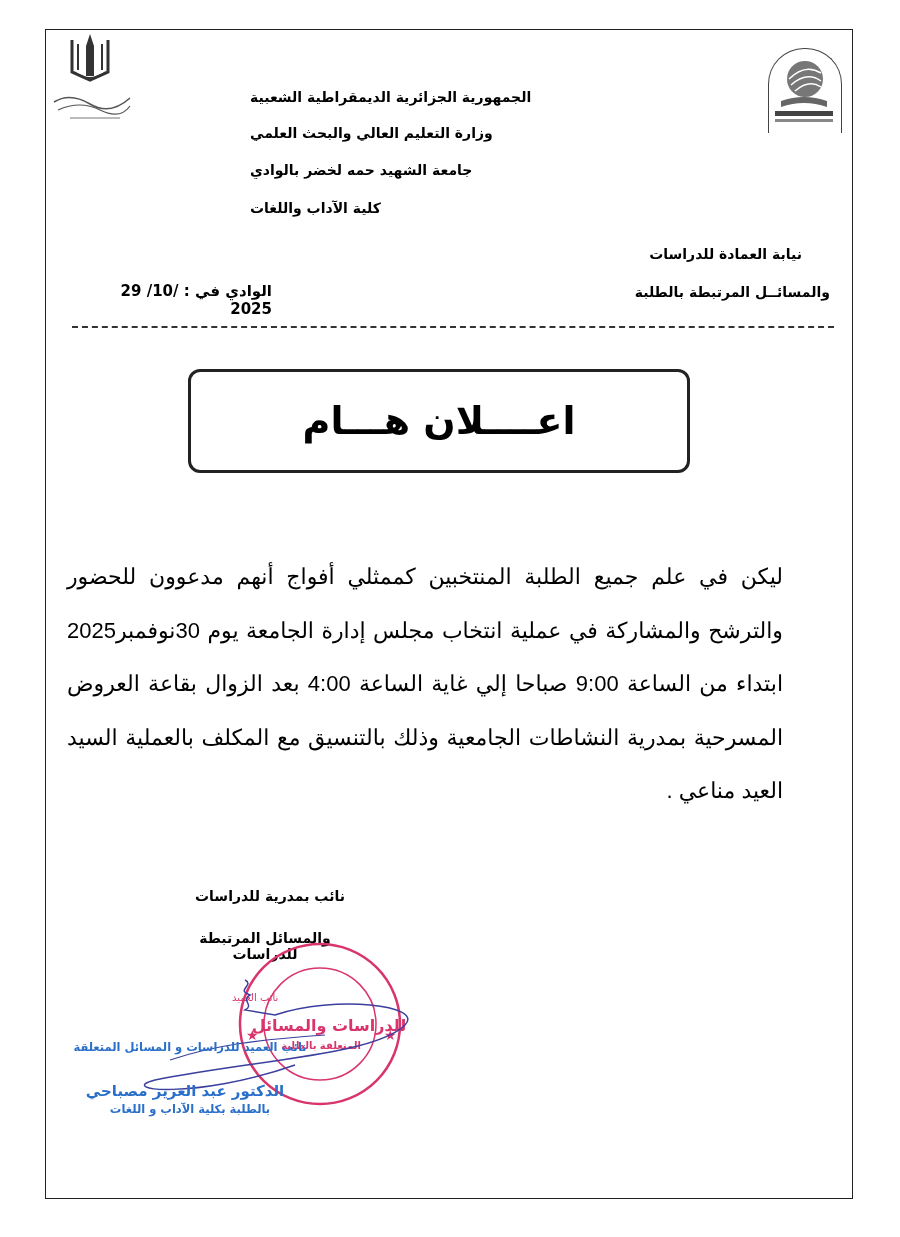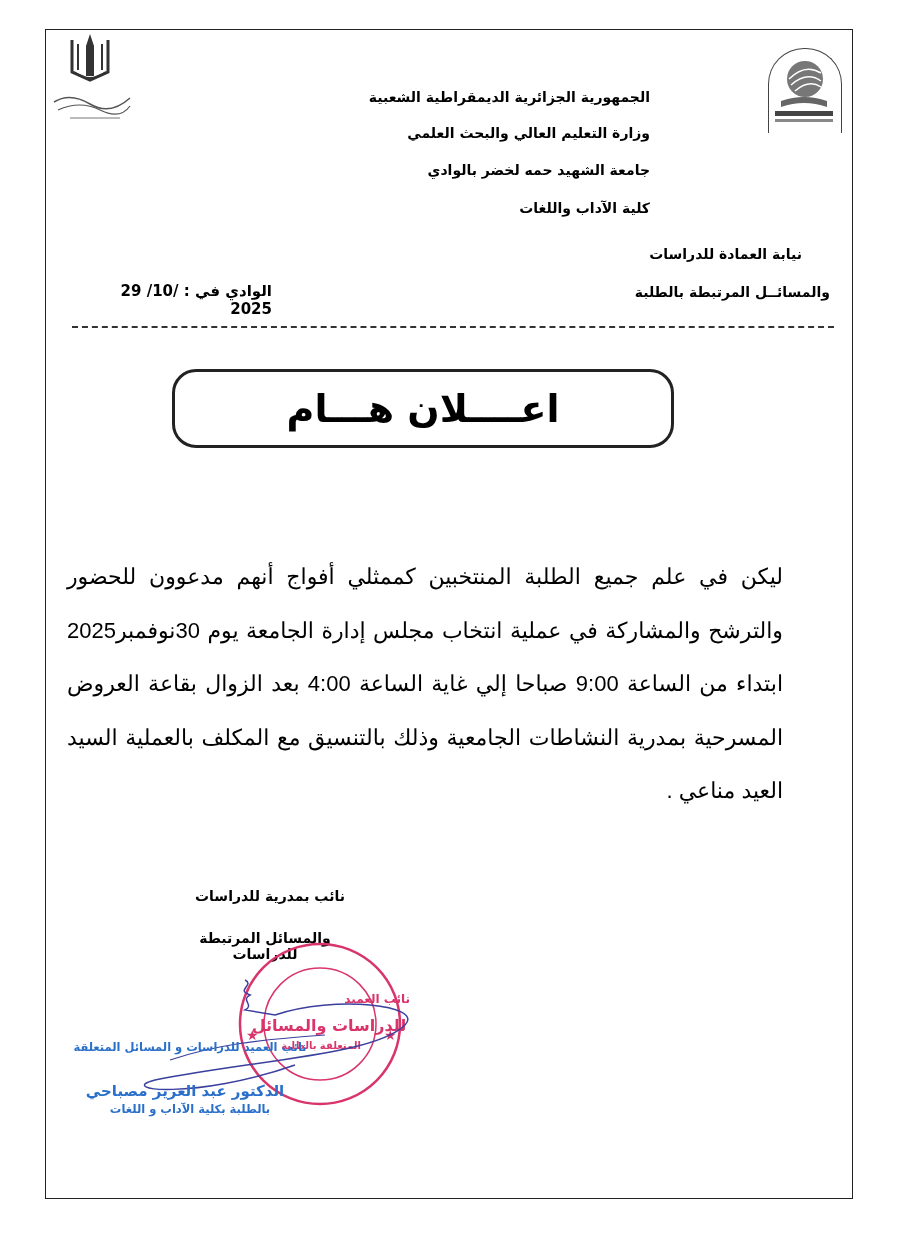--- a/index.html
+++ b/index.html
@@ -1,24 +1,24 @@
 <!DOCTYPE html>
 <html><head>
 <meta charset="utf-8">
 <style>
   html, body { margin:0; padding:0; background:#fff; }
   body { width:900px; height:1237px; position:relative; overflow:hidden; font-family:"DejaVu Sans", sans-serif; color:#000; }
   .page-border { position:absolute; left:45px; top:29px; width:808px; height:1170px; border:1.5px solid #222; box-sizing:border-box; }
   .logo { position:absolute; }
   .logo-left { left:50px; top:32px; width:85px; height:105px; }
   .logo-right { left:768px; top:48px; width:72px; height:84px; border-left:1px solid #444; border-right:1px solid #444; border-top:1px solid #444; border-radius:36px 36px 0 0; }
-  .hdr { position:absolute; left:250px; width:400px; text-align:right; direction:rtl; font-weight:bold; font-size:14px; }
+  .hdr { position:absolute; left:250px; width:400px; text-align:left; direction:rtl; font-weight:bold; font-size:14px; }
   .rt { position:absolute; direction:rtl; text-align:right; font-weight:bold; font-size:14px; }
   .dash { position:absolute; left:72px; top:326px; width:762px; height:0; border-top:2px dashed #333; }
-  .title-box { position:absolute; left:172px; top:369px; width:502px; height:79px; border:3px solid #222; border-radius:24px; box-sizing:border-box; display:flex; align-items:center; justify-content:center; }
+  .title-box { position:absolute; left:188px; top:369px; width:502px; height:104px; border:3px solid #222; border-radius:12px; box-sizing:border-box; display:flex; align-items:center; justify-content:center; }
   .title-text { font-size:38px; font-weight:bold; direction:rtl; letter-spacing:2px; }
   .body-text { position:absolute; left:62px; top:545px; width:774px; direction:rtl; text-align:justify; font-size:22px; line-height:53.5px; font-family:"Liberation Sans", sans-serif; }
   .body-text p { margin:5px; }
   .indent { padding-right:48px; }
   .sig-title { position:absolute; direction:rtl; text-align:center; font-weight:bold; font-size:14px; }
   .sig-blue { position:absolute; direction:rtl; text-align:center; color:#2a6fc9; font-weight:bold; }
   .stamp { position:absolute; left:232px; top:940px; width:178px; height:170px; }
 </style>
 </head>
 <body>
@@ -74,21 +74,21 @@
 <div class="sig-title" style="left:180px; top:888px; width:180px;">نائب بمدرية للدراسات</div>
 <div class="sig-title" style="left:165px; top:930px; width:200px;">والمسائل المرتبطة للدراسات</div>
 
 <div class="stamp">
   <svg width="178" height="170" viewBox="0 0 178 170">
     <circle cx="88" cy="84" r="80" fill="none" stroke="#d9356b" stroke-width="2.5"></circle>
     <circle cx="88" cy="84" r="56" fill="none" stroke="#d9356b" stroke-width="1.5"></circle>
     <text x="14" y="100" fill="#d9356b" font-size="14">★</text>
     <text x="152" y="100" fill="#d9356b" font-size="14">★</text>
   </svg>
-  <div style="position:absolute; top:52px; left:0; width:178px; text-align:right; direction:rtl; color:#d9356b; font-size:12px; font-weight:bold;">نائب العميد</div>
+  <div style="position:absolute; top:52px; left:0; width:178px; text-align:left; direction:rtl; color:#d9356b; font-size:10px; font-weight:normal;">نائب العميد</div>
   <div style="position:absolute; top:76px; left:8px; width:178px; text-align:center; direction:rtl; color:#d9356b; font-size:16px; font-weight:bold;">للدراسات والمسائل</div>
   <div style="position:absolute; top:100px; left:0; width:178px; text-align:center; direction:rtl; color:#d9356b; font-size:10px; font-weight:bold;">المتعلقة بالطلبة</div>
 </div>
 
 <svg style="position:absolute; left:75px; top:975px;" width="350" height="130" viewBox="0 0 350 130">
   <path d="M170 5 C180 10 160 15 175 20 C165 25 180 30 170 35 L200 40 C260 20 350 30 330 50 C300 80 180 85 80 105 C40 115 120 125 220 90" fill="none" stroke="#3b3f9e" stroke-width="1.5"></path>
   <path d="M95 85 C140 70 180 65 250 60" fill="none" stroke="#3b3f9e" stroke-width="1.2"></path>
 </svg>
 
 <div class="sig-blue" style="left:70px; top:1040px; width:240px; font-size:11.5px;">نائب العميد للدراسات و المسائل المتعلقة</div>

